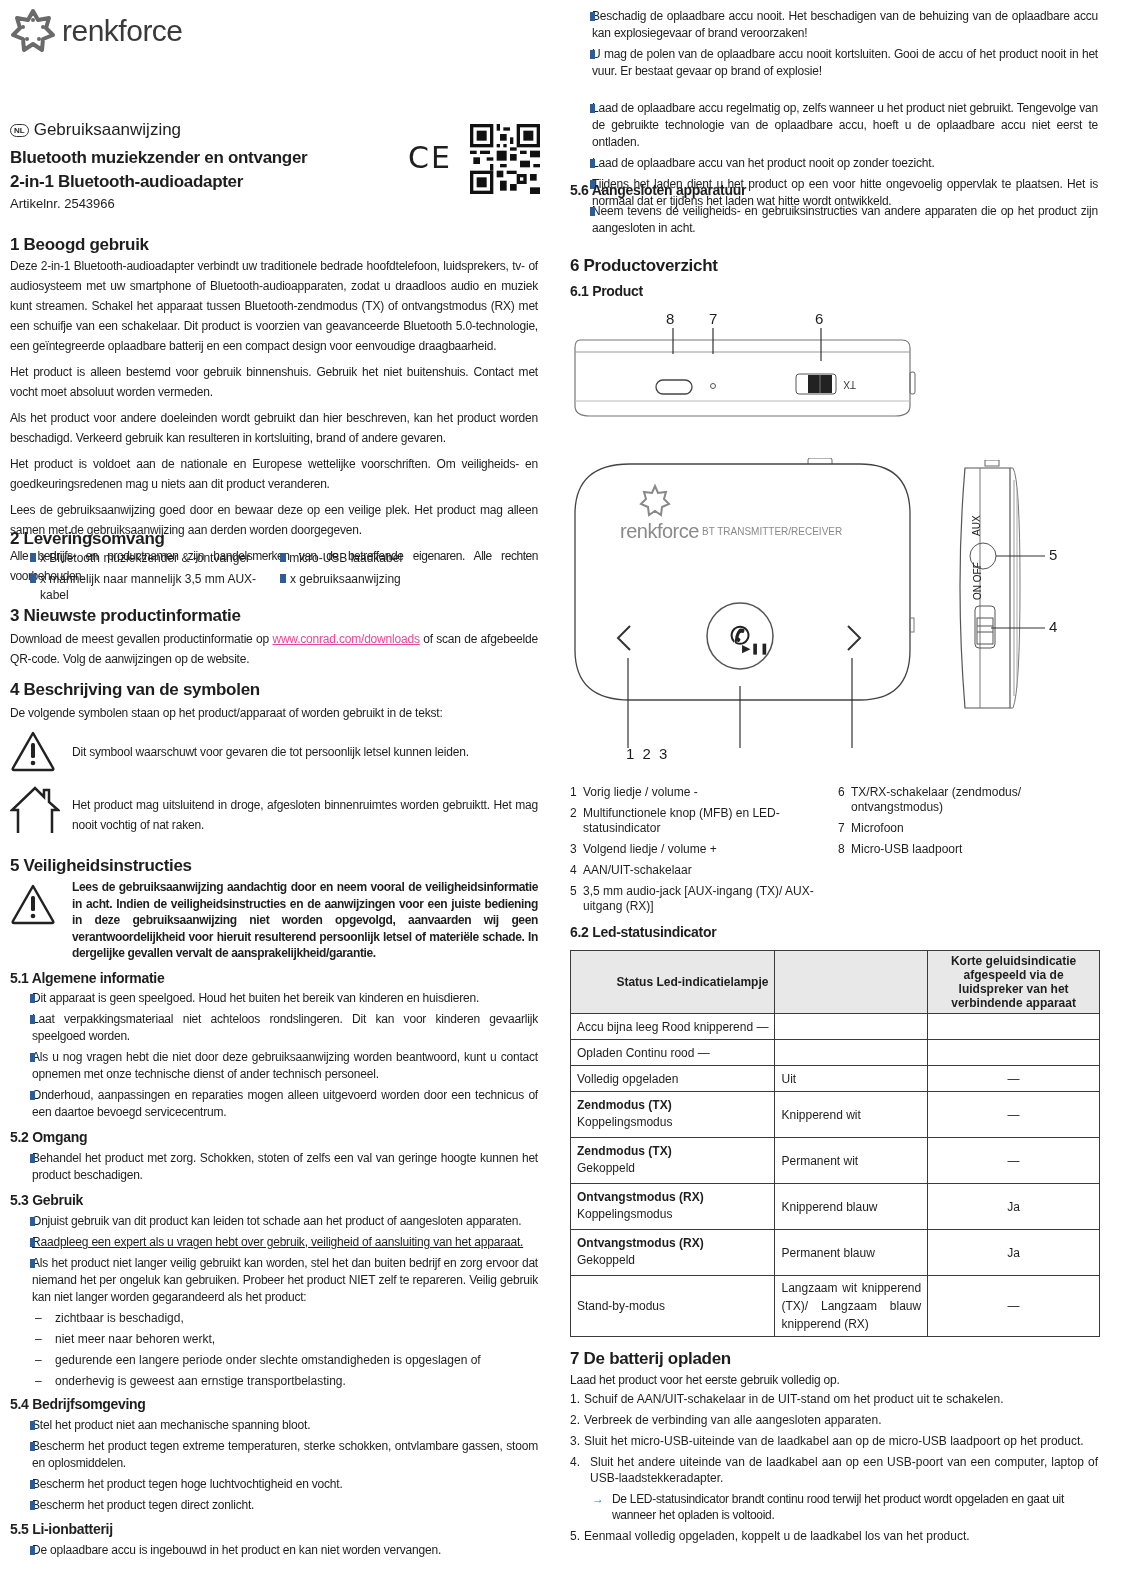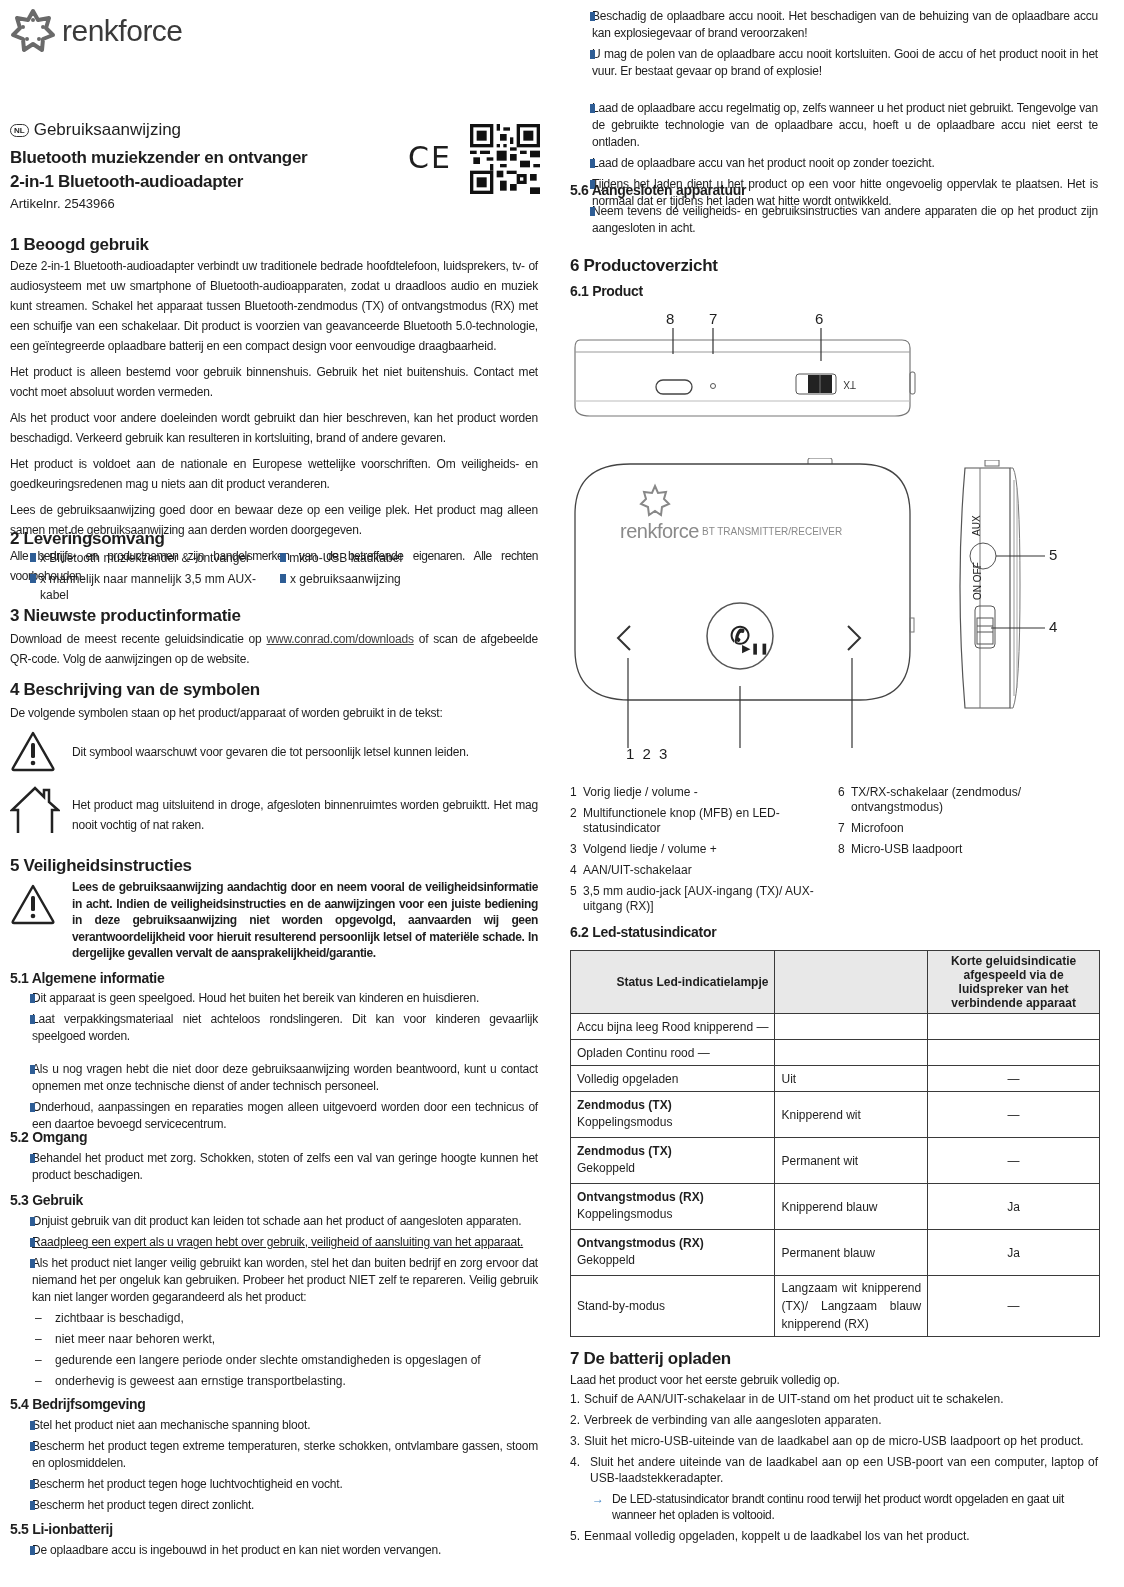--- a/index.html
+++ b/index.html
@@ -17,21 +17,21 @@
   .bullet .sq { position: absolute; left: 20px; top: 4px; width: 5px; height: 9px; background: #2e5d95; }
   .bullet .txt { display: block; padding-left: 0; }
   .dash { position: relative; padding-left: 45px; font-size: 12px; line-height: 16px; }
   .dash .d { position: absolute; left: 25px; }
   .logo { position: absolute; left: 10px; top: 8px; display: flex; align-items: center; }
   .logo-text { font-size: 30px; color: #3a3a3a; letter-spacing: -0.5px; margin-left: 6px; }
   table.led { border-collapse: collapse; width: 530px; font-size: 12px; }
   table.led td, table.led th { border: 1.5px solid #3a3a3a; padding: 3px 6px; vertical-align: middle; }
   table.led th { background: #e8e8e8; font-weight: bold; }
   .ctr { text-align: center; }
-  a.link { color: #404040; text-decoration: underline; }
+  a.link { color: #ec4899; text-decoration: underline; }
   .legend-item { font-size: 12px; line-height: 15px; position: relative; padding-left: 13px; }
   .legend-item .n { position: absolute; left: 0; }
 </style>
 </head>
 <body>
 
 <div class="logo">
   <svg width="46" height="46" viewBox="0 0 46 46">
     <path d="M23 3 L28 12 L39 10 L36 20 L43 27 L33 31 L32 42 L23 36 L14 42 L13 31 L3 27 L10 20 L7 10 L18 12 Z" fill="none" stroke="#6a6a6a" stroke-width="4" stroke-linejoin="round"></path>
     <circle cx="23" cy="12" r="2" fill="#6a6a6a"></circle>
@@ -111,21 +111,21 @@
     <div style="display:grid; grid-template-columns:270px 258px; row-gap:5px; font-size:12px; line-height:16px;">
       <div style="position:relative; padding-left:30px;"><span style="position:absolute; left:20px; top:3px; width:6px; height:9px; background:#2e5d95;"></span><span>x Bluetooth muziekzender &amp; -ontvanger</span></div>
       <div style="position:relative; "><span style="position:absolute; left:0; top:3px; width:6px; height:9px; background:#2e5d95;"></span><span>x micro-USB laadkabel</span></div>
       <div style="position:relative; padding-left:30px;"><span style="position:absolute; left:20px; top:3px; width:6px; height:9px; background:#2e5d95;"></span><span>x mannelijk naar mannelijk 3,5 mm AUX-kabel</span></div>
       <div style="position:relative; padding-left:10px;"><span style="position:absolute; left:0; top:3px; width:6px; height:9px; background:#2e5d95;"></span><span>x gebruiksaanwijzing</span></div>
     </div>
   </div>
 
   <div class="abs h1" style="top:606px;">3 Nieuwste productinformatie</div>
   <p class="abs body-text" style="top:629px; width:528px;">
-    <span>Download de meest recente geluidsindicatie op </span><a class="link">www.conrad.com/downloads</a><span> of scan de afgebeelde QR-code. Volg de aanwijzingen op de website.</span>
+    <span>Download de meest gevallen productinformatie op </span><a class="link">www.conrad.com/downloads</a><span> of scan de afgebeelde QR-code. Volg de aanwijzingen op de website.</span>
   </p>
 
   <div class="abs h1" style="top:680px;">4 Beschrijving van de symbolen</div>
   <p class="abs body-text" style="top:703px; width:528px;">De volgende symbolen staan op het product/apparaat of worden gebruikt in de tekst:</p>
 
   <svg class="abs" style="left:0; top:730px;" width="46" height="42" viewBox="0 0 46 42">
     <path d="M23 3 L43 38 Q44 40 42 40 L4 40 Q2 40 3 38 Z" fill="none" stroke="#222" stroke-width="2.5" stroke-linejoin="round"></path>
     <rect x="21" y="13" width="4" height="15" rx="1.5" fill="#222"></rect>
       <circle cx="23" cy="33" r="2.3" fill="#222"></circle>
   </svg>
@@ -143,21 +143,21 @@
       <circle cx="23" cy="33" r="2.3" fill="#222"></circle>
   </svg>
   <p class="abs body-text" style="left:62px; top:879px; width:466px; font-weight:bold; letter-spacing:-0.35px; line-height:16.5px;">Lees de gebruiksaanwijzing aandachtig door en neem vooral de veiligheidsinformatie in acht. Indien de veiligheidsinstructies en de aanwijzingen voor een juiste bediening in deze gebruiksaanwijzing niet worden opgevolgd, aanvaarden wij geen verantwoordelijkheid voor hieruit resulterend persoonlijk letsel of materiële schade. In dergelijke gevallen vervalt de aansprakelijkheid/garantie.</p>
 
   <div class="abs h2" style="top:970px;">5.1 Algemene informatie</div>
   <div class="abs" style="top:990px; width:528px;">
     <div class="bullet" style="margin-bottom:4px;">
         <span class="sq"></span>
         <span class="txt">Dit apparaat is geen speelgoed. Houd het buiten het bereik van kinderen en huisdieren.</span>
       </div>
-    <div class="bullet" style="margin-bottom:16px;">
+    <div class="bullet" style="margin-bottom:4px;">
         <span class="sq"></span>
         <span class="txt">Laat verpakkingsmateriaal niet achteloos rondslingeren. Dit kan voor kinderen gevaarlijk speelgoed worden.</span>
       </div>
     <div class="bullet" style="margin-bottom:4px;">
         <span class="sq"></span>
         <span class="txt">Als u nog vragen hebt die niet door deze gebruiksaanwijzing worden beantwoord, kunt u contact opnemen met onze technische dienst of ander technisch personeel.</span>
       </div>
     <div class="bullet">
         <span class="sq"></span>
         <span class="txt">Onderhoud, aanpassingen en reparaties mogen alleen uitgevoerd worden door een technicus of een daartoe bevoegd servicecentrum.</span>

